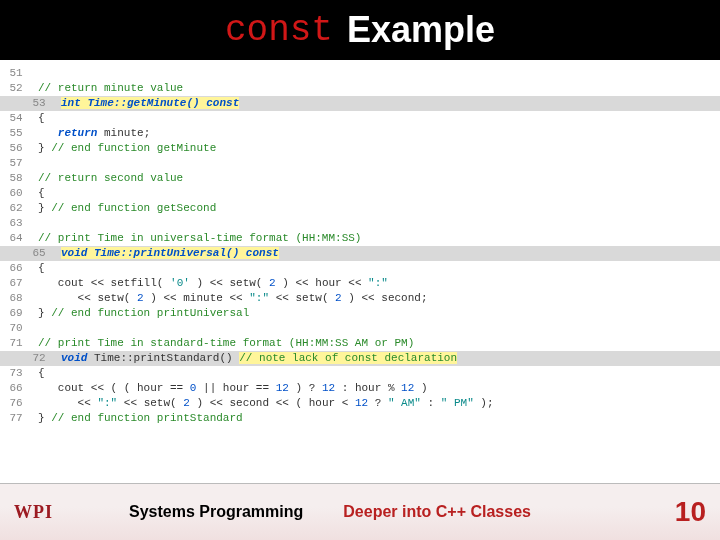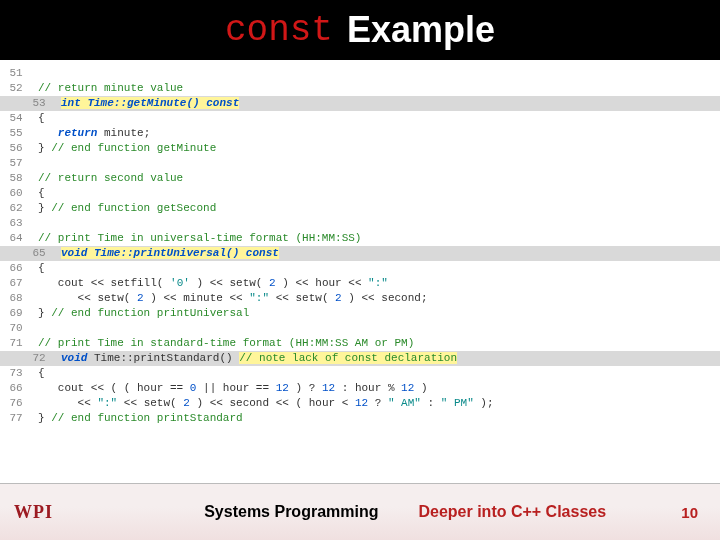--- a/index.html
+++ b/index.html
@@ -74,26 +74,25 @@
     font-size: 18px;
     color: #9c1b22;
     letter-spacing: 1px;
   }
   .footer .mid {
     flex: 1;
     display: flex;
     gap: 40px;
     padding-left: 30px;
     font-size: 16px;
-    justify-content: center;
   }
   .footer .mid .deeper { color: #b82020; }
   .footer .page {
-    padding-right: 22px;
-    font-size: 15px;
+    padding-right: 14px;
+    font-size: 28px;
     color: #b82020;
   }
 </style>
 </head>
 <body>
 
 <div class="header">
   <span class="kw">const</span>
   <span>Example</span>
 </div>

